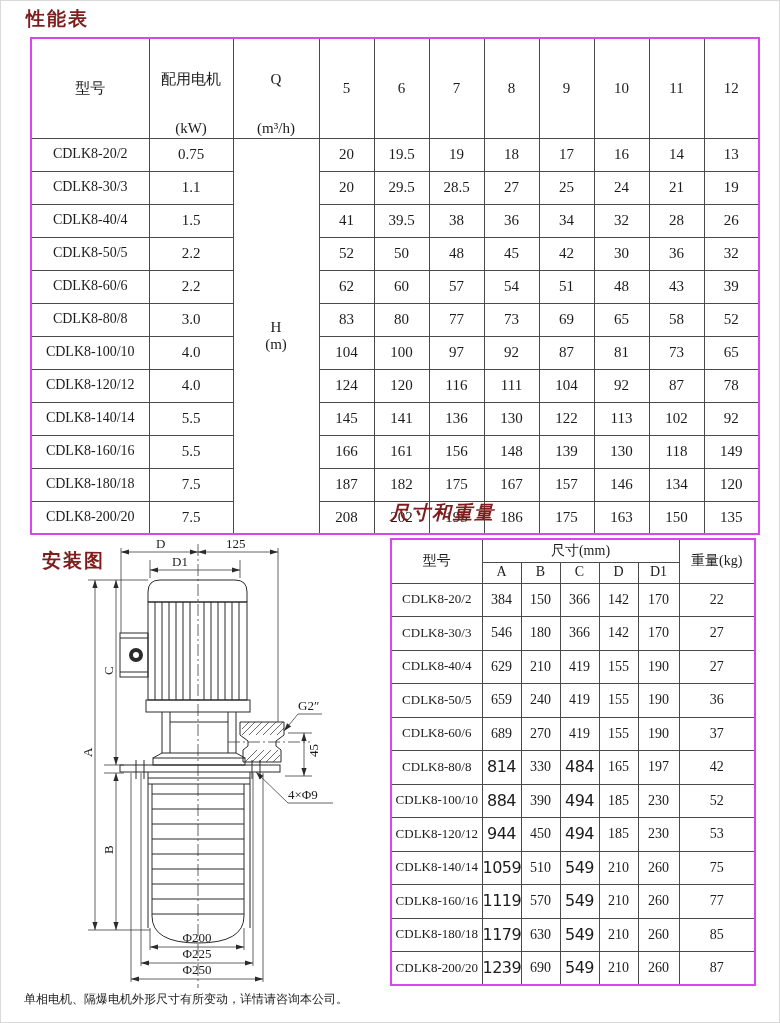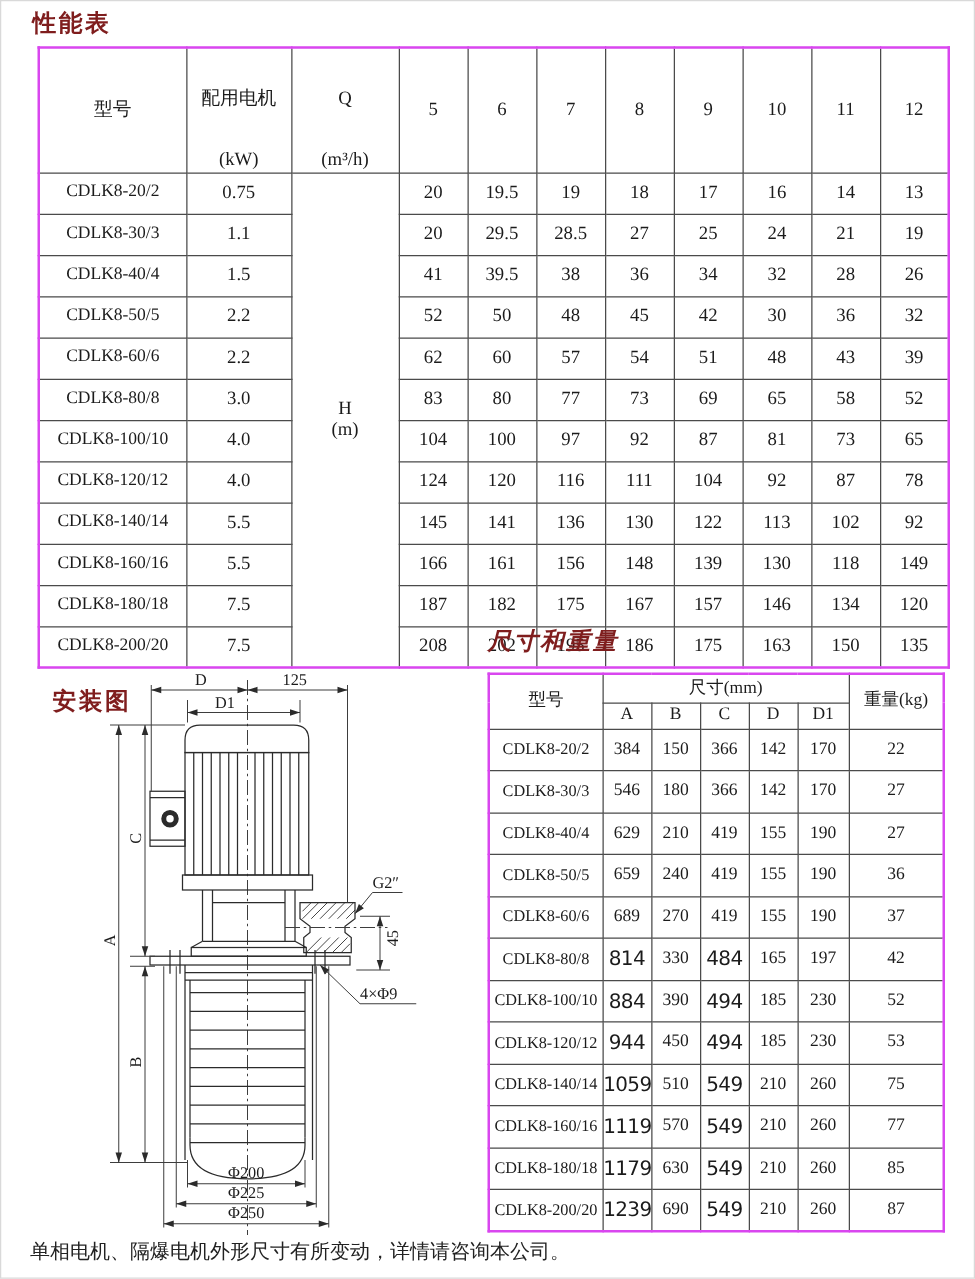--- a/index.html
+++ b/index.html
@@ -23,21 +23,21 @@
   #dim-table{left:390px;top:538px;width:364px;}
   #dim-table tr.h1{height:23px;}
   #dim-table tr.h2{height:21px;}
   #dim-table tr.data{height:33.5px;}
   #dim-table td{font-size:14px;}
   #dim-table td.model{font-size:13px;}
   #dim-table td.em{font-family:"DejaVu Sans",sans-serif;font-size:16px;letter-spacing:-0.5px;margin-left:33px;}
   .two-line div{display:block;margin-top:32px;}
   #footnote{
     position:absolute;left:24px;top:991px;width:740px;
-    font-family:"Liberation Sans",sans-serif;font-size:16px;color:#222;
+    font-family:"Liberation Sans",sans-serif;font-size:12px;color:#222;
   }
   #diagram{position:absolute;left:78px;top:534px;}
   .oline{stroke:#2b2b2b;stroke-width:1;fill:none;}
   .thin{stroke:#3d3d3d;stroke-width:0.8;fill:none;}
   .cline{stroke:#3d3d3d;stroke-width:0.8;fill:none;stroke-dasharray:12 3 2 3;}
   .hatch{stroke:#2b2b2b;stroke-width:0.7;}
   .arr{fill:#2b2b2b;stroke:none;}
   .dtxt{font-family:"Liberation Serif",serif;font-size:13px;fill:#1b1b1b;}
 </style>
 </head>

